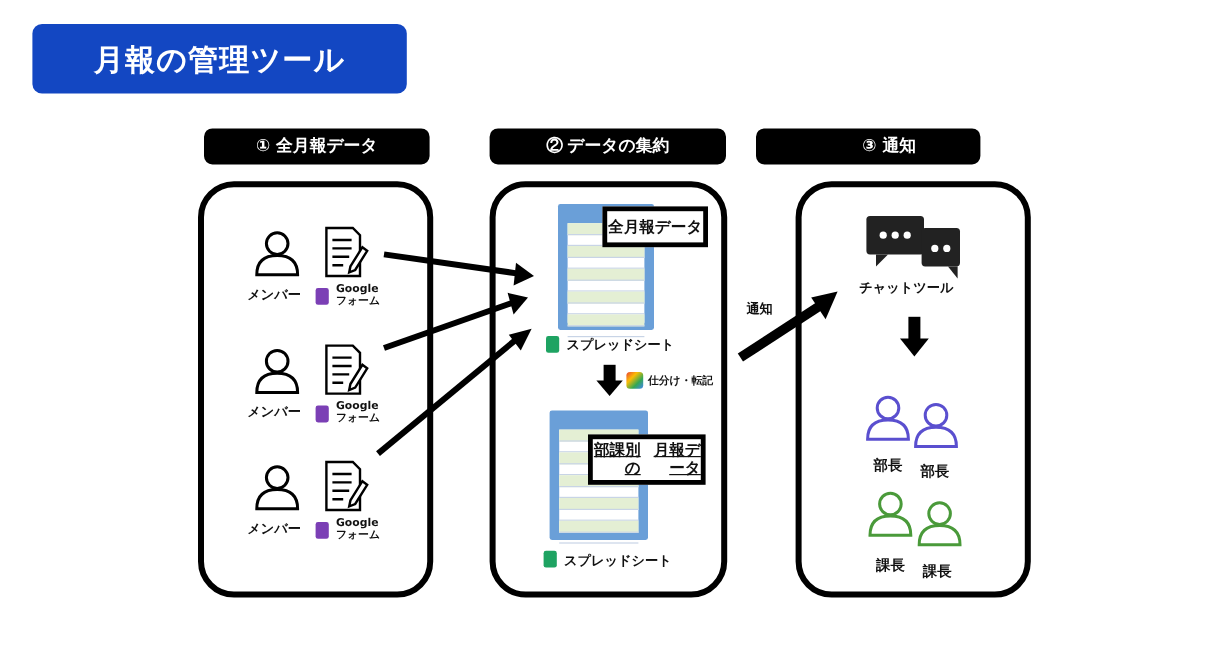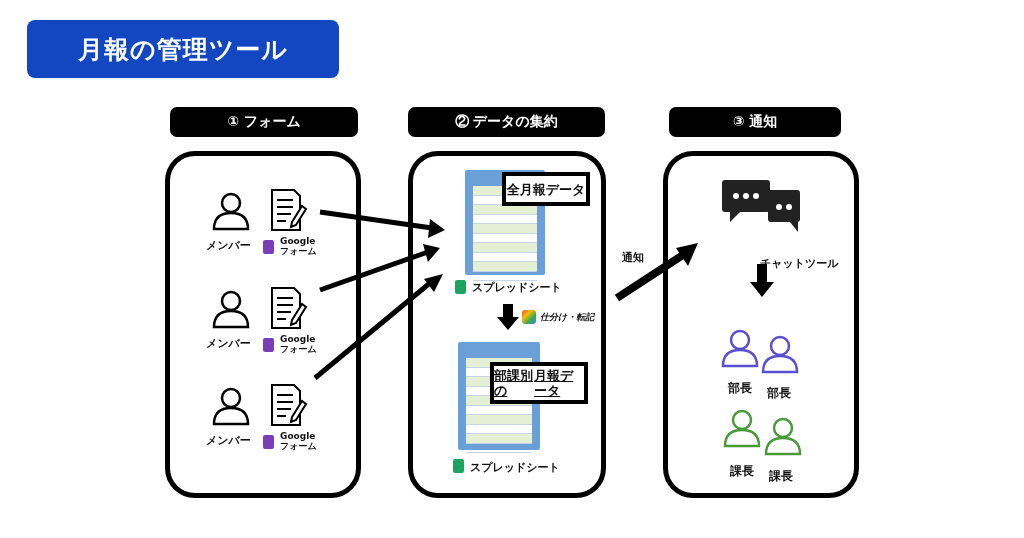--- a/index.html
+++ b/index.html
@@ -7,31 +7,31 @@
   .title{position:absolute;left:27px;top:20px;width:312px;height:58px;background:#1347c2;border-radius:8px;color:#fff;font-size:25px;font-weight:bold;display:flex;align-items:center;justify-content:center;letter-spacing:1px;}
   .hdr{position:absolute;top:107px;height:30px;background:#000;color:#fff;border-radius:7px;font-size:14px;font-weight:bold;display:flex;align-items:center;justify-content:center;}
   .panel{position:absolute;top:151px;height:347px;border:5px solid #000;border-radius:30px;background:#fff;box-sizing:border-box;}
   .abs{position:absolute;}
   .lbl{position:absolute;font-size:11px;font-weight:bold;white-space:nowrap;}
   .glbl{position:absolute;font-size:9px;font-weight:bold;line-height:10px;text-align:left;}
   .sheet{position:absolute;background:#6a9fd8;border-radius:2px;}
   .sheet .grid{position:absolute;left:8px;right:8px;top:16px;bottom:6px;background:#fff;}
   .sheet .row{height:8.5px;border-bottom:1px solid #c8d4e6;}
   .sheet .row:nth-child(odd){background:#e4efd4;}
-  .bubble{position:absolute;background:#fff;border:4px solid #000;font-weight:bold;font-size:13px;text-align:left;display:flex;align-items:center;justify-content:center;line-height:15px;}
+  .bubble{position:absolute;background:#fff;border:4px solid #000;font-weight:bold;font-size:13px;text-align:right;display:flex;align-items:center;justify-content:center;line-height:15px;}
   svg.ov{position:absolute;left:0;top:0;}
 </style>
 </head>
 <body>
 
 <div class="title">月報の管理ツール</div>
 
-<div class="hdr" style="left:170px;width:188px;">① フォーム</div>
+<div class="hdr" style="left:170px;width:188px;">① 全月報データ</div>
 <div class="hdr" style="left:408px;width:197px;font-family:Liberation Serif, serif;">② データの集約</div>
-<div class="hdr" style="left:669px;width:172px;">③ 通知</div>
+<div class="hdr" style="left:630px;width:152px;padding-left:35px;">③ 通知</div>
 
 <div class="panel" style="left:165px;width:196px;"></div>
 
 <div class="panel" style="left:408px;width:198px;"></div>
 
 <div class="panel" style="left:663px;width:196px;"></div>
 
 <div id="members">
     <div class="lbl" style="left:206px;top:238px;">メンバー</div>
    <div class="abs" style="left:263px;top:240px;width:11px;height:14px;background:#7b3fb5;border-radius:2px;"></div>
@@ -66,21 +66,21 @@
       <div class="row"></div>
       <div class="row"></div>
     </div>
   </div>
 <div class="bubble" style="left:502px;top:172px;width:80px;height:26px;">全月報データ</div>
 
 <div class="abs" style="left:455px;top:280px;width:11px;height:14px;background:#1ea362;border-radius:2px;"></div>
 <div class="lbl" style="left:472px;top:280px;">スプレッドシート</div>
 
 <div class="abs" style="left:522px;top:310px;width:14px;height:14px;background:linear-gradient(135deg,#ea4335,#fbbc04,#34a853,#4285f4);border-radius:3px;"></div>
-<div class="lbl" style="left:540px;top:311px;font-size:9px;font-style:italic;">仕分け・転記</div>
+<div class="lbl" style="left:540px;top:311px;font-size:9px;">仕分け・転記</div>
 
 <div class="sheet" style="left:458px;top:342px;width:82px;height:108px;">
     <div class="grid">
       <div class="row"></div>
       <div class="row"></div>
       <div class="row"></div>
       <div class="row"></div>
       <div class="row"></div>
       <div class="row"></div>
       <div class="row"></div>
@@ -91,21 +91,21 @@
   </div>
 <div class="bubble" style="left:490px;top:362px;width:90px;height:34px;flex-direction:row;text-decoration:underline;">
   <span>部課別の</span>
   <span>月報データ</span>
 </div>
 <div class="abs" style="left:453px;top:459px;width:11px;height:14px;background:#1ea362;border-radius:2px;"></div>
 <div class="lbl" style="left:470px;top:460px;">スプレッドシート</div>
 
 <div class="lbl" style="left:622px;top:250px;">通知</div>
 
-<div class="lbl" style="left:716px;top:256px;margin-left:44px;">チャットツール</div>
+<div class="lbl" style="left:716px;top:232px;">チャットツール</div>
 <div class="lbl" style="left:728px;top:380px;font-size:12px;">部長</div>
 <div class="lbl" style="left:767px;top:385px;font-size:12px;">部長</div>
 <div class="lbl" style="left:730px;top:463px;font-size:12px;">課長</div>
 <div class="lbl" style="left:769px;top:468px;font-size:12px;">課長</div>
 
 <svg class="ov" width="1024" height="538">
   <defs>
     <g id="person">
         <circle cx="0" cy="-12" r="9" fill="none" stroke-width="2.5"></circle>
         <path d="M-17 14 Q-17 -2 0 -2 Q17 -2 17 14 Z" fill="none" stroke-width="2.5"></path>

